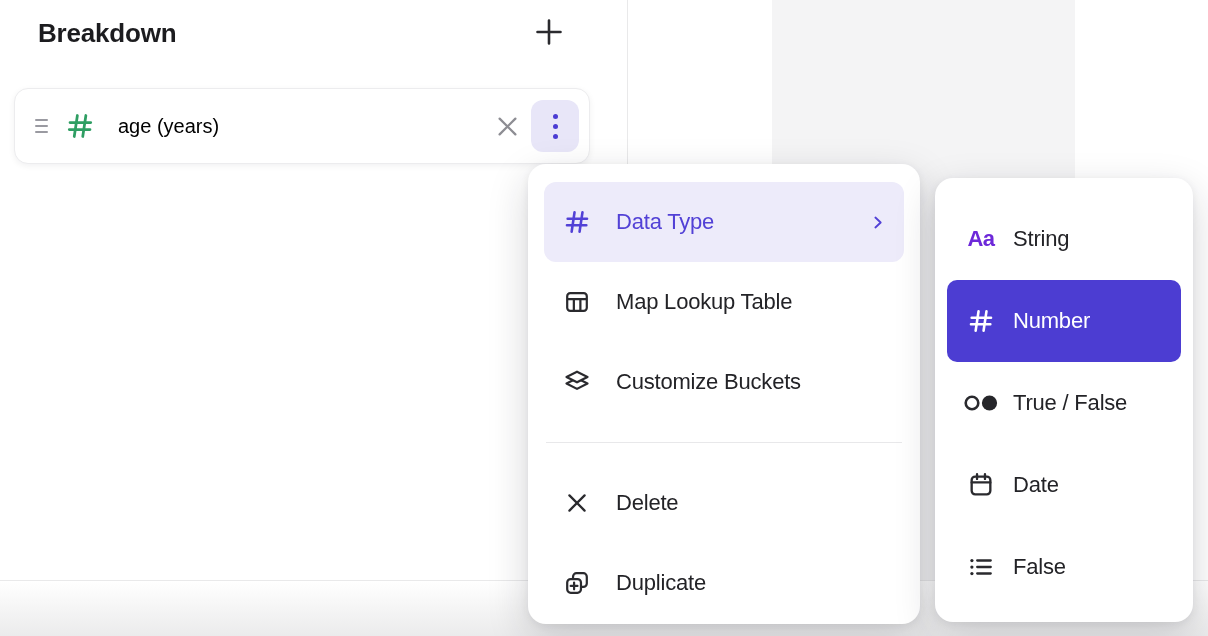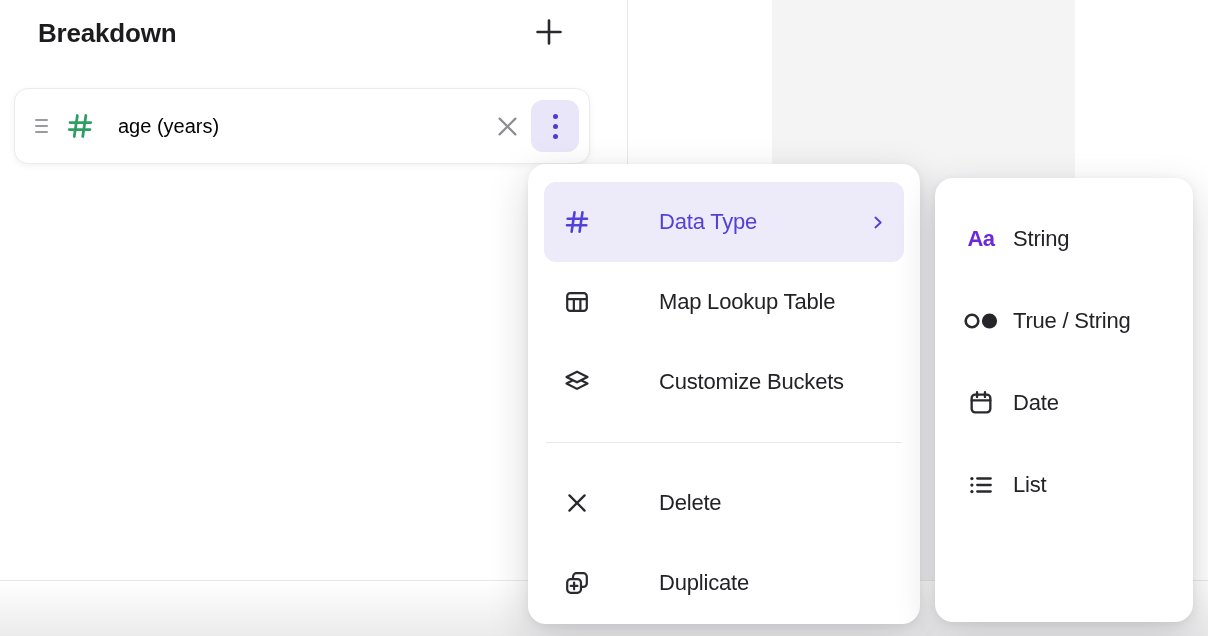--- a/index.html
+++ b/index.html
@@ -65,21 +65,21 @@
 
   
   .menu {
     position: absolute; left: 528px; top: 164px; width: 392px; height: 460px;
     background: #ffffff; border-radius: 18px;
     box-shadow: 0 14px 40px rgba(28,28,40,0.18), 0 2px 8px rgba(28,28,40,0.07);
     padding: 18px 16px; z-index: 10;
   }
   .menu-row {
     height: 80px; display: flex; align-items: center; padding: 0 18px;
-    border-radius: 12px; cursor: pointer; color: #232327; gap: 43px;
+    border-radius: 12px; cursor: pointer; color: #232327;
   }
   .menu-row .icon-box { width: 30px; display: flex; align-items: center; justify-content: center; margin-right: 24px; }
   .menu-row .label { font-size: 22px; letter-spacing: -0.2px; white-space: nowrap; }
   .menu-row.highlight { background: #edebfa; color: #5241d6; }
   .menu-row .chev { margin-left: auto; display: flex; align-items: center; }
   .menu-divider { height: 1px; background: #e8e8ea; margin: 20px 2px; }
 
   
   .submenu {
     position: absolute; left: 935px; top: 178px; width: 258px; height: 444px;
@@ -208,29 +208,37 @@
 
 <div class="submenu">
 
   <div class="submenu-row">
     <span class="icon-box">
       <span class="aa-glyph">Aa</span>
     </span>
     <span class="label">String</span>
   </div>
 
+  <div class="submenu-row selected">
+    <span class="icon-box">
+      <svg width="28" height="28" viewBox="0 0 24 24" fill="none">
+        <path class="stroke-white" d="M4 9.2h16.6M3.4 14.8h16.6M9.9 3.6L7.4 20.4M16.7 3.6l-2.5 16.8" stroke-width="2.2" stroke-linecap="round"></path>
+      </svg>
+    </span>
+    <span class="label">Number</span>
+  </div>
 
   <div class="submenu-row">
     <span class="icon-box">
       <svg width="36" height="22" viewBox="0 0 36 22" fill="none">
         <circle class="stroke-dark" cx="9" cy="11" r="6.3" stroke-width="2.6"></circle>
         <circle cx="26.5" cy="11" r="7.6" fill="#26262a"></circle>
       </svg>
     </span>
-    <span class="label">True / String</span>
+    <span class="label">True / False</span>
   </div>
 
   <div class="submenu-row">
     <span class="icon-box">
       <svg width="28" height="28" viewBox="0 0 24 24" fill="none">
         <rect class="stroke-dark" x="4" y="4.8" width="16" height="15.2" rx="3" stroke-width="2"></rect>
         <path class="stroke-dark" d="M4 9.8h16M8.6 2.8v4M15.4 2.8v4" stroke-width="2" stroke-linecap="round"></path>
       </svg>
     </span>
     <span class="label">Date</span>
@@ -238,16 +246,16 @@
 
   <div class="submenu-row">
     <span class="icon-box">
       <svg width="30" height="26" viewBox="0 0 24 24" fill="none">
         <circle cx="3.6" cy="6" r="1.5" fill="#26262a"></circle>
         <circle cx="3.6" cy="12" r="1.5" fill="#26262a"></circle>
         <circle cx="3.6" cy="18" r="1.5" fill="#26262a"></circle>
         <path class="stroke-dark" d="M8.5 6h12.5M8.5 12h12.5M8.5 18h12.5" stroke-width="2.1" stroke-linecap="round"></path>
       </svg>
     </span>
-    <span class="label">List</span>
+    <span class="label">False</span>
   </div>
 
 </div>
 
 </body></html>

